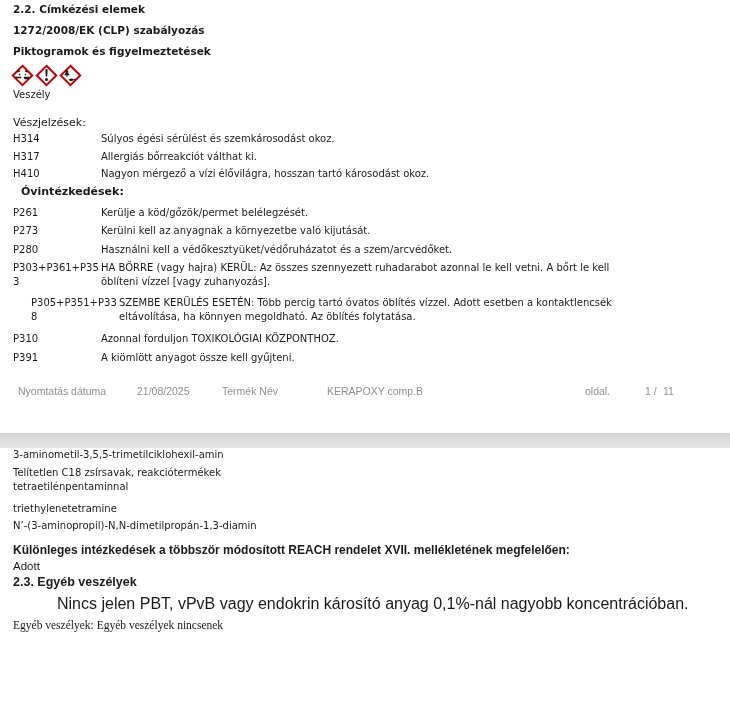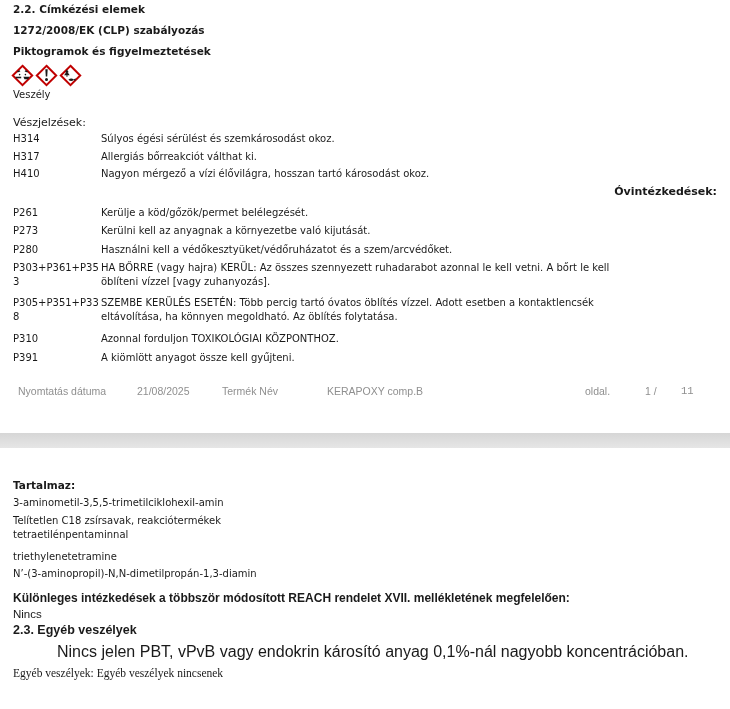--- a/index.html
+++ b/index.html
@@ -7,33 +7,33 @@
   .sheet{position:relative;width:730px;height:625px;background:#fff;
          font-family:"DejaVu Sans",sans-serif;color:#1a1a1a;}
 
   
   .p1{position:absolute;top:0;left:0;right:0;padding:3px 13px 0 13px;font-size:10px;}
   .h-bold{font-weight:bold;line-height:13px;margin:0 0 8px 0;font-size:10.5px;}
   .picto-row{display:flex;align-items:flex-start;margin:6px 0 0 -2px;height:23px;}
   .picto{display:block;width:23px;height:23px;margin-right:1px;}
   .signal{line-height:12px;margin:2px 0 0 0;font-size:10px;}
   .sec-head{font-weight:normal;font-size:11px;line-height:14px;margin:15px 0 2px 0;}
-  .sec-head2{font-weight:bold;font-size:11px;line-height:14px;margin:1px 0 7px 16px;text-align:right;}
+  .sec-head2{font-weight:bold;font-size:11px;line-height:14px;margin:1px 0 7px 8px;}
   .row{display:flex;line-height:14px;margin-bottom:3.5px;font-size:10px;align-items:flex-end;}
   .prow{margin-bottom:4.5px;}
   .prow.multi{margin-bottom:7px;}
-  .prow.multi2{margin-bottom:8px;}
+  .prow.multi2{margin-bottom:8px;margin-left:18px;}
   .code{width:88px;flex:0 0 88px;word-break:break-all;}
   .desc{width:517px;flex:0 0 517px;}
 
   .footer{position:absolute;top:385px;left:0;width:730px;height:14px;
           font-family:"Liberation Sans",sans-serif;font-size:10.5px;color:#8f8f8f;}
   .footer span{position:absolute;top:0;white-space:nowrap;}
   .f1{left:18px;} .f2{left:137px;} .f3{left:222px;} .f4{left:327px;}
-  .f5{left:585px;} .f6{left:645px;} .f7{left:681px;font-family:Liberation Mono, monospace;}
+  .f5{left:585px;} .f6{left:645px;} .f7{left:663px;}
 
   
   .separator{position:absolute;top:433px;left:0;width:730px;height:15px;
              background:linear-gradient(to bottom,#d6d6d6,#e6e6e6);}
 
   
   .p2{position:absolute;top:448px;left:0;right:0;padding:0 13px;font-size:10px;}
   .contains-head{font-weight:bold;font-size:10.5px;line-height:14px;margin:30px 0 4px 0;}
   .substance{max-width:262px;line-height:13.5px;margin-bottom:4.5px;}
   .substance.gap-after{margin-bottom:9px;}
@@ -141,28 +141,27 @@
     <span class="f4">KERAPOXY comp.B</span>
     <span class="f5">oldal.</span>
     <span class="f6">1 /</span>
     <span class="f7">11</span>
   </div>
 
   <div class="separator"></div>
 
   <div class="p2">
 
-    <div class="contains-head">Tartalmaz:</div>
 
     <div class="substance">3-aminometil-3,5,5-trimetilciklohexil-amin</div>
     <div class="substance gap-after">Telítetlen C18 zsírsavak, reakciótermékek tetraetilénpentaminnal</div>
     <div class="substance small-gap">triethylenetetramine</div>
     <div class="substance">N’-(3-aminopropil)-N,N-dimetilpropán-1,3-diamin</div>
 
     <div class="reach-head">Különleges intézkedések a többször módosított REACH rendelet XVII. mellékletének megfelelően:</div>
-    <div class="plain">Nincs</div>
+    <div class="plain">Adott</div>
 
     <div class="s23">2.3. Egyéb veszélyek</div>
     <div class="pbt">Nincs jelen PBT, vPvB vagy endokrin károsító anyag 0,1%-nál nagyobb koncentrációban.</div>
     <div class="other">Egyéb veszélyek: Egyéb veszélyek nincsenek</div>
   </div>
 
 </div>
 
 </body></html>

